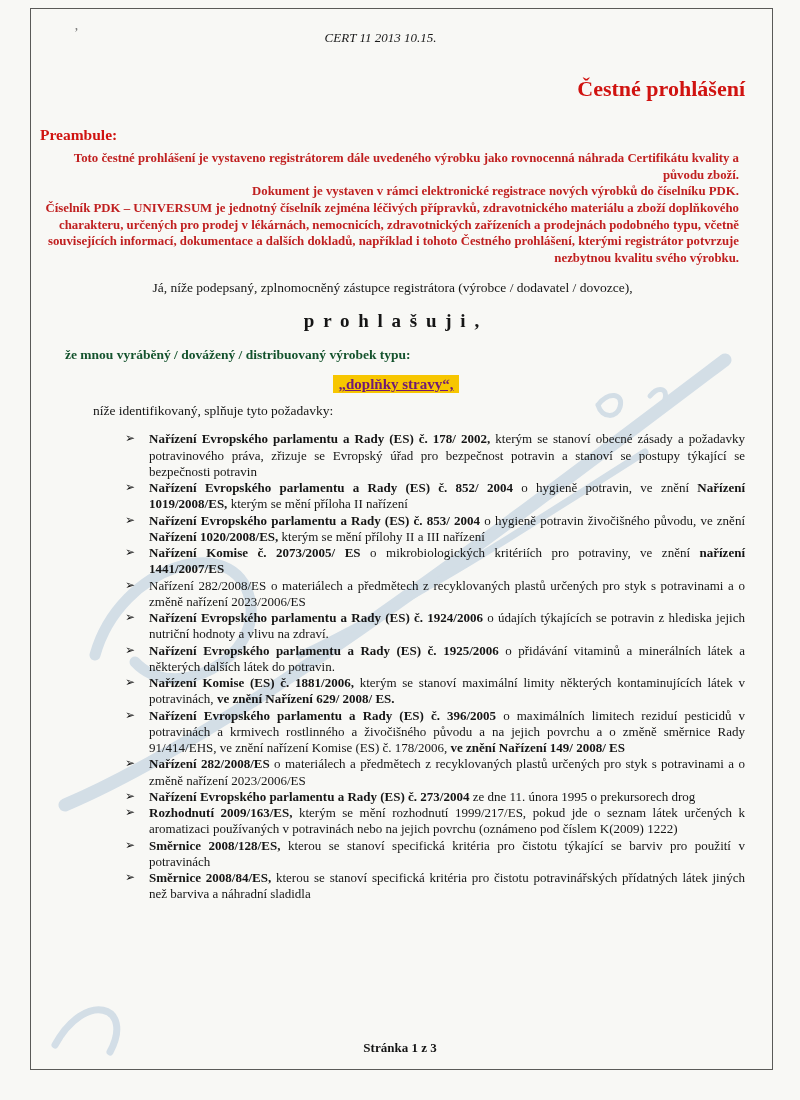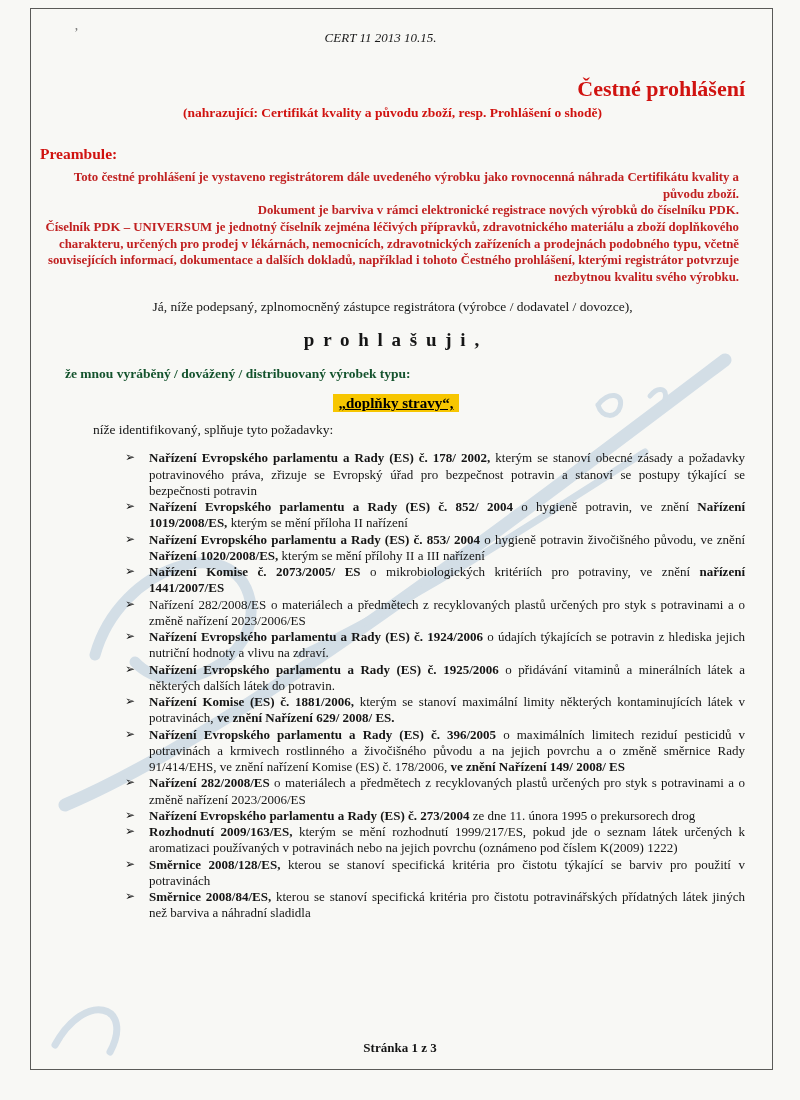--- a/index.html
+++ b/index.html
@@ -68,21 +68,21 @@
     margin: 15px 0 12px 25px;
     font-weight: bold; font-size: 13.5px;
     color: #14532d;
   }
   .product-type { margin: 10px 0 0 0; text-align: center; }
   .product-type .hl {
     background: #f7c600;
     font-weight: bold; font-size: 15px;
     text-decoration: underline;
     padding: 1px 5px;
-    color: #000000;
+    color: #701a75;
     margin-left: 7px;
   }
   .req-intro { margin: 10px 0 0 53px; font-size: 13.5px; }
 
   ul.req-list {
     list-style: none;
     margin: 12px 0 0 85px; padding: 0;
     width: 620px;
   }
   ul.req-list li {
@@ -122,26 +122,25 @@
 </div>
 
 <div class="page-border"></div>
 <div class="scan-artifact">’</div>
 
 <div class="content">
 
   <div class="header-ref">CERT 11 2013 10.15.</div>
 
   <h1 class="doc-title">Čestné prohlášení</h1>
-  <div class="doc-subtitle">(nahrazující: Certifikát kvality a původu zboží, resp. Prohlášení o shodě)</div>
 
   <div class="preambule-heading">Preambule:</div>
   <div id="preambule-body">
       <p class="pre-line">Toto čestné prohlášení je vystaveno registrátorem dále uvedeného výrobku jako rovnocenná náhrada Certifikátu kvality a původu zboží.</p>
-      <p class="pre-line">Dokument je barviva v rámci elektronické registrace nových výrobků do číselníku PDK.</p>
+      <p class="pre-line">Dokument je vystaven v rámci elektronické registrace nových výrobků do číselníku PDK.</p>
       <p class="pre-line">Číselník PDK – UNIVERSUM je jednotný číselník zejména léčivých přípravků, zdravotnického materiálu a zboží doplňkového charakteru, určených pro prodej v lékárnách, nemocnicích, zdravotnických zařízeních a prodejnách podobného typu, včetně souvisejících informací, dokumentace a dalších dokladů, například i tohoto Čestného prohlášení, kterými registrátor potvrzuje nezbytnou kvalitu svého výrobku.</p>
     </div>
 
   <p class="intro">Já, níže podepsaný, zplnomocněný zástupce registrátora (výrobce / dodavatel / dovozce),</p>
   <p class="prohlasuji">p r o h l a š u j i ,</p>
   <p class="product-line">že mnou vyráběný / dovážený / distribuovaný výrobek typu:</p>
   <p class="product-type"><span class="hl">„doplňky stravy“,</span></p>
   <p class="req-intro">níže identifikovaný, splňuje tyto požadavky:</p>
 
   <ul class="req-list" id="req-list">

